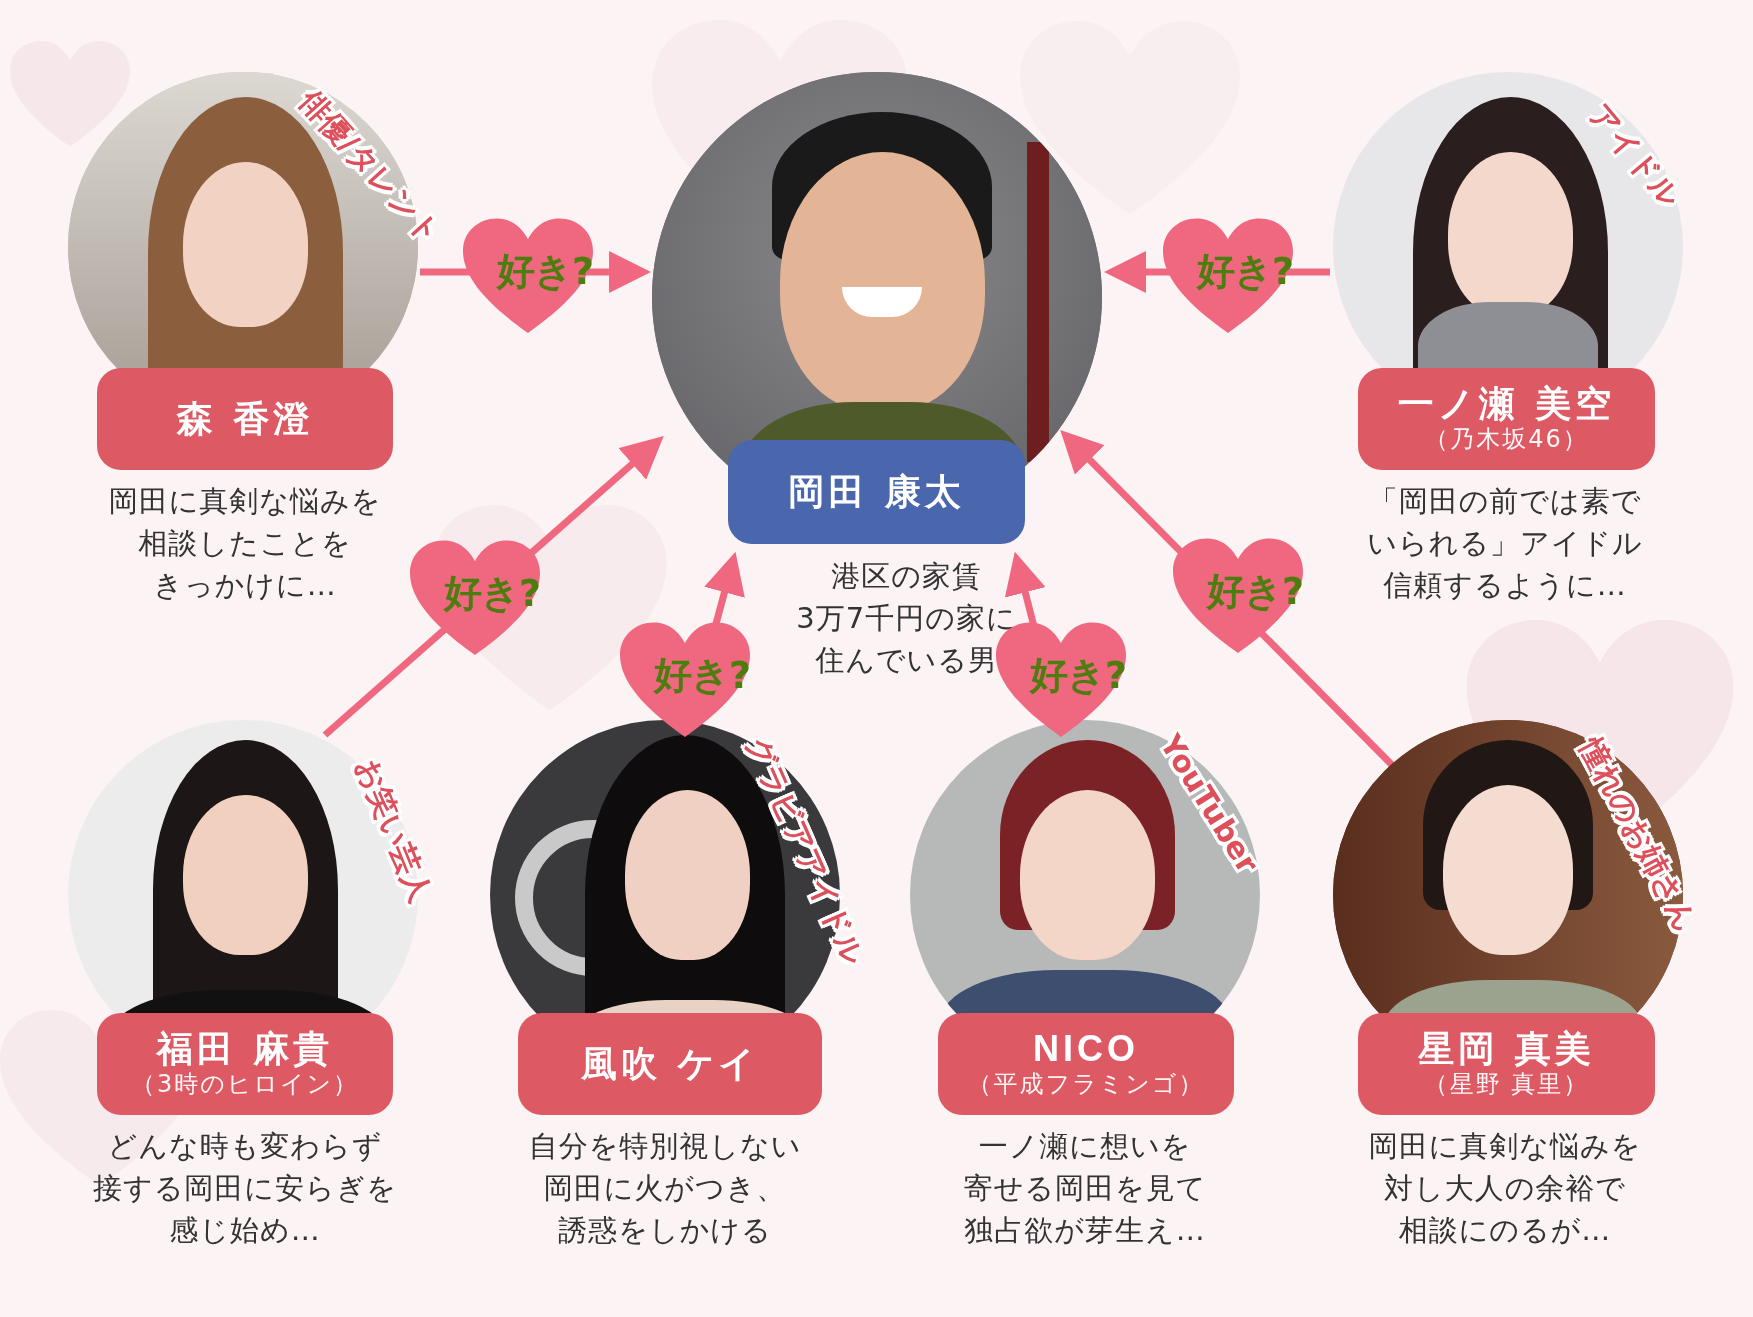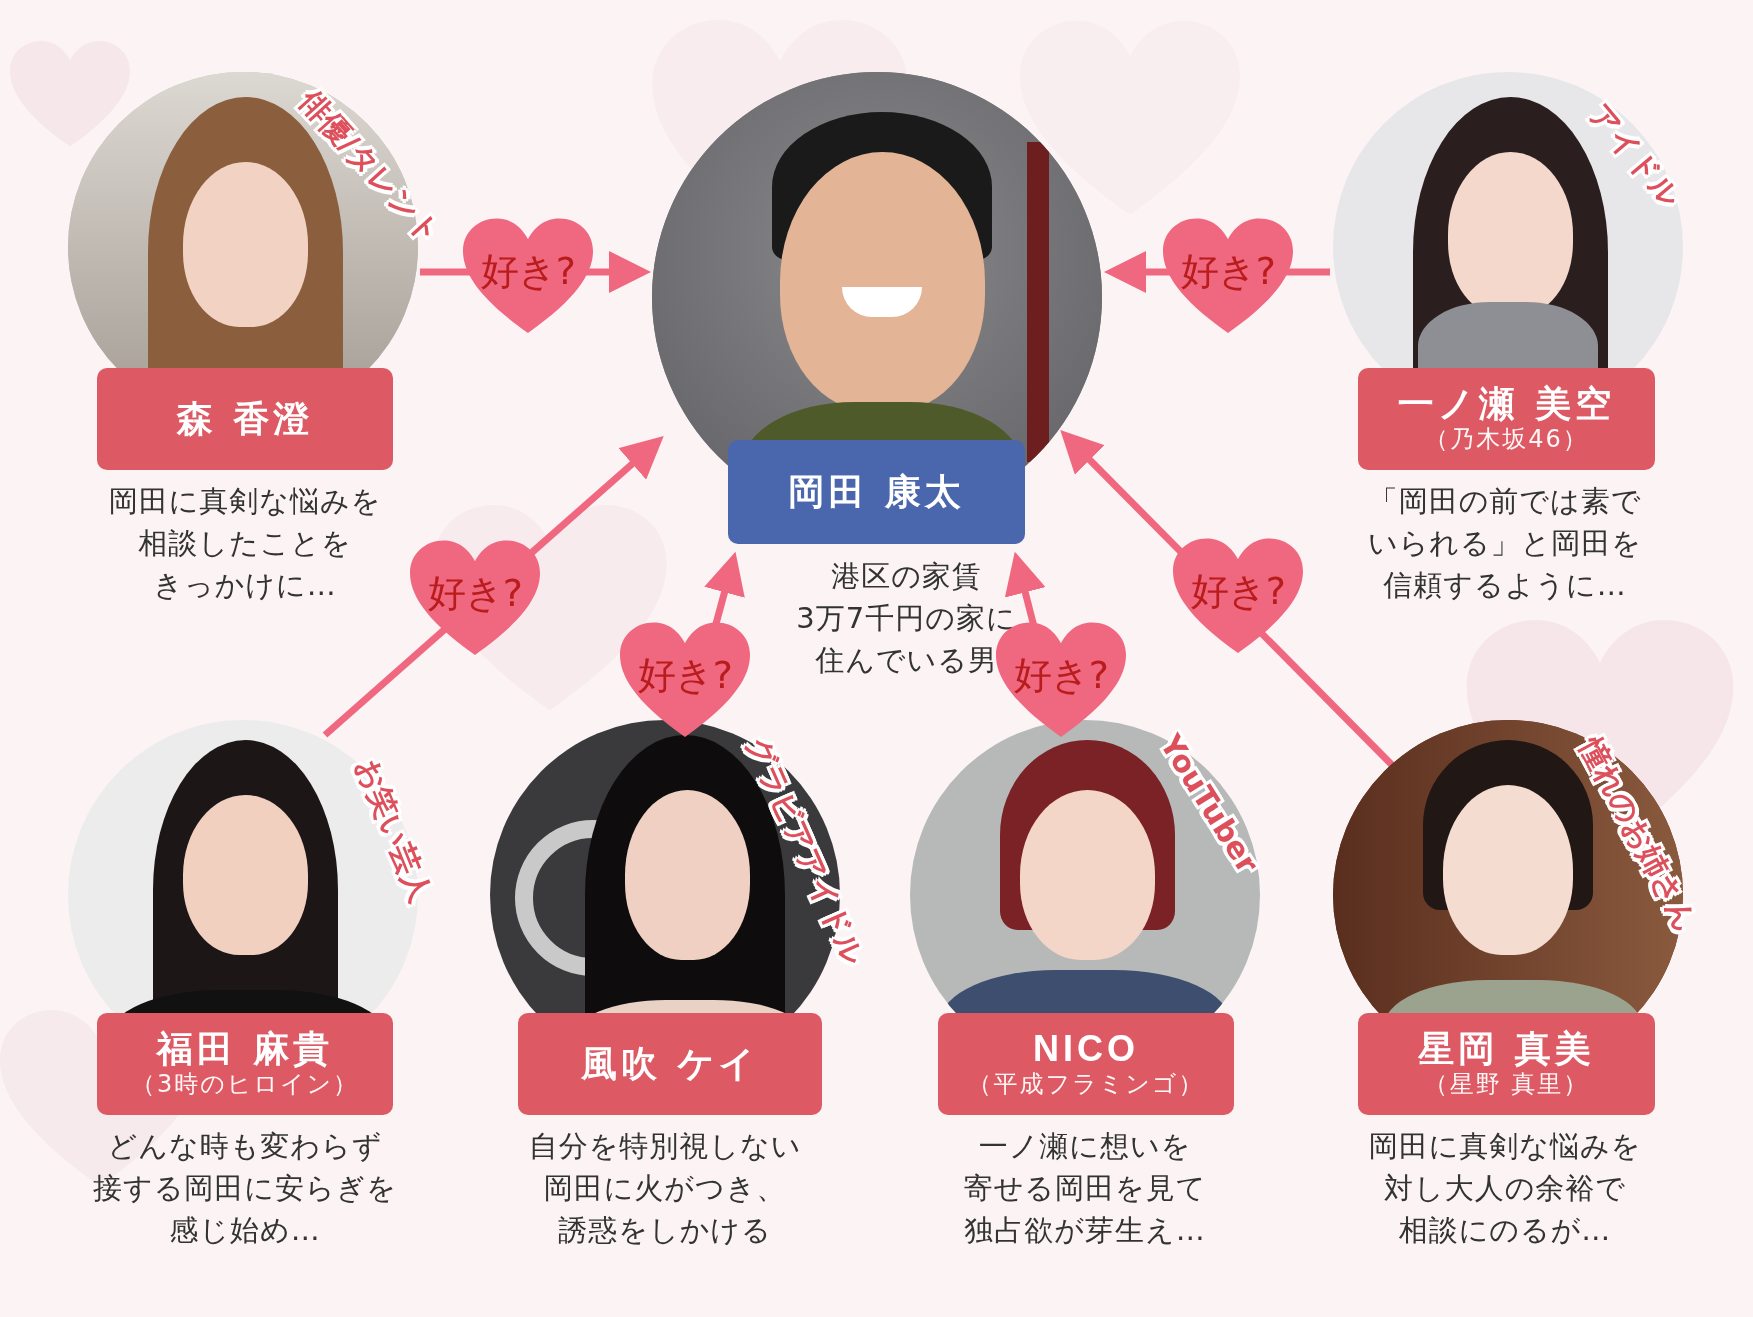--- a/index.html
+++ b/index.html
@@ -3,34 +3,34 @@
 <meta charset="utf-8">
 <style>
   html,body{margin:0;padding:0;}
   body{width:1753px;height:1317px;position:relative;overflow:hidden;
     background:#fbf3f4;font-family:"DejaVu Sans","Liberation Sans",sans-serif;}
   .bg-heart{position:absolute;opacity:.55;}
   .photo{position:absolute;border-radius:50%;overflow:hidden;}
   .photo .bgshape{position:absolute;inset:0;}
   .photo .face{position:absolute;border-radius:50% 50% 45% 45%;}
   .photo .hair{position:absolute;border-radius:50% 50% 10% 10%;}
-  .namebox{position:absolute;background:#dd5a64;border-radius:10px;color:#fff;
+  .namebox{position:absolute;background:#dd5a64;border-radius:24px;color:#fff;
     text-align:center;display:flex;flex-direction:column;justify-content:center;align-items:center;}
   .namebox.blue{background:#4a66ad;text-align:center;}
   .namebox .nm{font-weight:bold;font-size:36px;letter-spacing:4px;line-height:1.15;}
   .namebox .sub{font-size:24px;letter-spacing:2px;line-height:1.3;opacity:.95;}
   .desc{position:absolute;text-align:center;color:#333;font-size:29px;line-height:42px;letter-spacing:1px;white-space:pre-line;}
   .role{position:absolute;color:#dd4f5b;font-weight:bold;font-size:30px;
     text-shadow:-3px -3px 0 #fff,3px -3px 0 #fff,-3px 3px 0 #fff,3px 3px 0 #fff,0 3px 0 #fff,0 -3px 0 #fff,3px 0 0 #fff,-3px 0 0 #fff;
     white-space:nowrap;transform-origin:left center;}
   .arrow-svg{position:absolute;left:0;top:0;width:1753px;height:1317px;pointer-events:none;}
   .heart-badge{position:absolute;width:130px;height:118px;}
   .heart-badge svg{position:absolute;left:0;top:0;}
-  .heart-badge span{position:absolute;left:0;right:0;top:28px;text-align:center;color:#b91c1c;
-    font-weight:normal;font-size:38px;letter-spacing:-1px;}
+  .heart-badge span{position:absolute;left:0;right:0;top:28px;text-align:right;color:#4d7c0f;
+    font-weight:bold;font-size:38px;letter-spacing:-1px;}
 </style>
 </head>
 <body>
 
 <svg class="bg-heart" style="left:10px;top:40px" width="120" height="110" viewBox="0 0 100 90">
     <path d="M50 88 C10 60 0 40 0 25 C0 10 12 0 26 0 C38 0 46 8 50 16 C54 8 62 0 74 0 C88 0 100 10 100 25 C100 40 90 60 50 88Z" fill="#f3dfe2"></path>
   </svg>
 <svg class="bg-heart" style="left:650px;top:20px" width="260" height="230" viewBox="0 0 100 90">
     <path d="M50 88 C10 60 0 40 0 25 C0 10 12 0 26 0 C38 0 46 8 50 16 C54 8 62 0 74 0 C88 0 100 10 100 25 C100 40 90 60 50 88Z" fill="#f6e8ea"></path>
   </svg>
@@ -95,21 +95,21 @@
   <div class="hair" style="left:80px;top:25px;width:195px;height:310px;background:#2a1f1e;"></div>
   <div class="face" style="left:115px;top:80px;width:125px;height:165px;background:#f5d8cc;"></div>
   <div style="position:absolute;left:85px;top:230px;width:180px;height:110px;background:#8e8f95;border-radius:40%;"></div>
 </div>
 <div class="role" style="left:1595px;top:88px;transform:rotate(50deg);">アイドル</div>
 <div class="namebox" style="left:1358px;top:368px;width:297px;height:102px;text-align:center;">
   <div class="nm">一ノ瀬 美空</div>
   <div class="sub">（乃木坂46）</div>
 </div>
 <div class="desc" style="left:1345px;top:480px;width:320px;">「岡田の前では素で
-いられる」と岡田を
+いられる」アイドル
 信頼するように…</div>
 
 <div class="photo" style="left:68px;top:720px;width:350px;height:350px;background:#ececec;">
   <div class="hair" style="left:85px;top:20px;width:185px;height:300px;background:#1c1616;"></div>
   <div class="face" style="left:115px;top:75px;width:125px;height:160px;background:#f1d0c0;"></div>
   <div style="position:absolute;left:40px;top:270px;width:280px;height:120px;background:#111;border-radius:40%;"></div>
 </div>
 <div class="role" style="left:365px;top:740px;transform:rotate(68deg);">お笑い芸人</div>
 <div class="namebox" style="left:97px;top:1013px;width:296px;height:102px;">
   <div class="nm">福田 麻貴</div>

